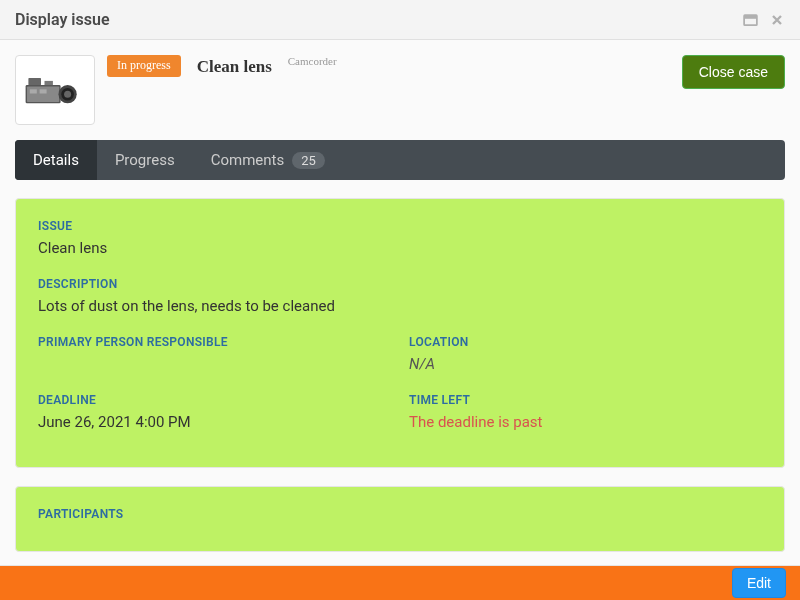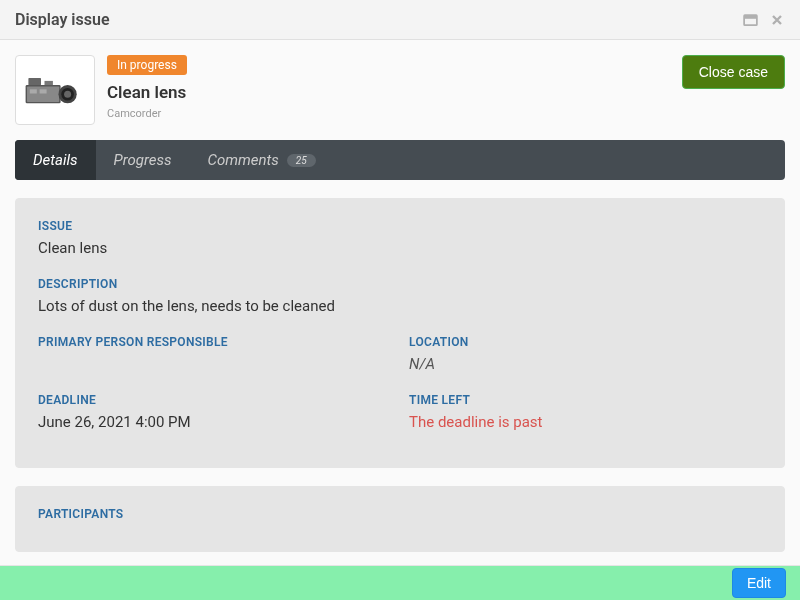--- a/index.html
+++ b/index.html
@@ -61,22 +61,23 @@
       justify-content: center;
       overflow: hidden;
     }
     .thumbnail svg {
       width: 70px;
       height: 50px;
     }
     .issue-meta {
       flex: 1;
       display: flex;
-      flex-direction: column;
-      gap: 5px;
+      flex-direction: row;
+      gap: 16px;
+      font-family: Liberation Serif, serif;
     }
     .status-badge {
       display: inline-block;
       background: #f0862d;
       color: #fff;
       font-size: 12px;
       padding: 3px 10px;
       border-radius: 3px;
       width: fit-content;
     }
@@ -98,44 +99,43 @@
       padding: 8px 16px;
       font-size: 14px;
       cursor: pointer;
     }
     .tabs {
       background: #454c52;
       border-radius: 4px;
       display: flex;
       align-items: flex-end;
       overflow: hidden;
-      font-style: italic;
     }
     .tab {
       padding: 11px 18px;
       color: #ccc;
       font-size: 15px;
       cursor: pointer;
       display: flex;
       align-items: center;
       gap: 8px;
     }
     .tab.active {
       background: #2d3337;
       color: #fff;
     }
     .tab-count {
       background: #5f666c;
       color: #ddd;
       border-radius: 10px;
       padding: 1px 9px;
-      font-size: 10px;
+      font-size: 13px;
     }
     .panel {
-      background: #e5e5e5;
+      background: #bef264;
       border: 1px solid #e5e5e5;
       border-radius: 4px;
       margin-top: 18px;
       padding: 20px 22px;
     }
     .field-label {
       color: #2d6ca2;
       font-size: 12px;
       font-weight: 600;
       letter-spacing: 0.3px;
@@ -163,21 +163,21 @@
     .person-row {
       display: flex;
       align-items: center;
       gap: 6px;
     }
     .footer {
       position: absolute;
       bottom: 0;
       left: 0;
       right: 0;
-      background: #86efac;
+      background: #f97316;
       border-top: 1px solid #e5e5e5;
       padding: 2px 14px;
       display: flex;
       justify-content: flex-end;
     }
     .edit-btn {
       background: #2196f3;
       color: #fff;
       border: 1px solid #1e88e5;
       border-radius: 4px;

